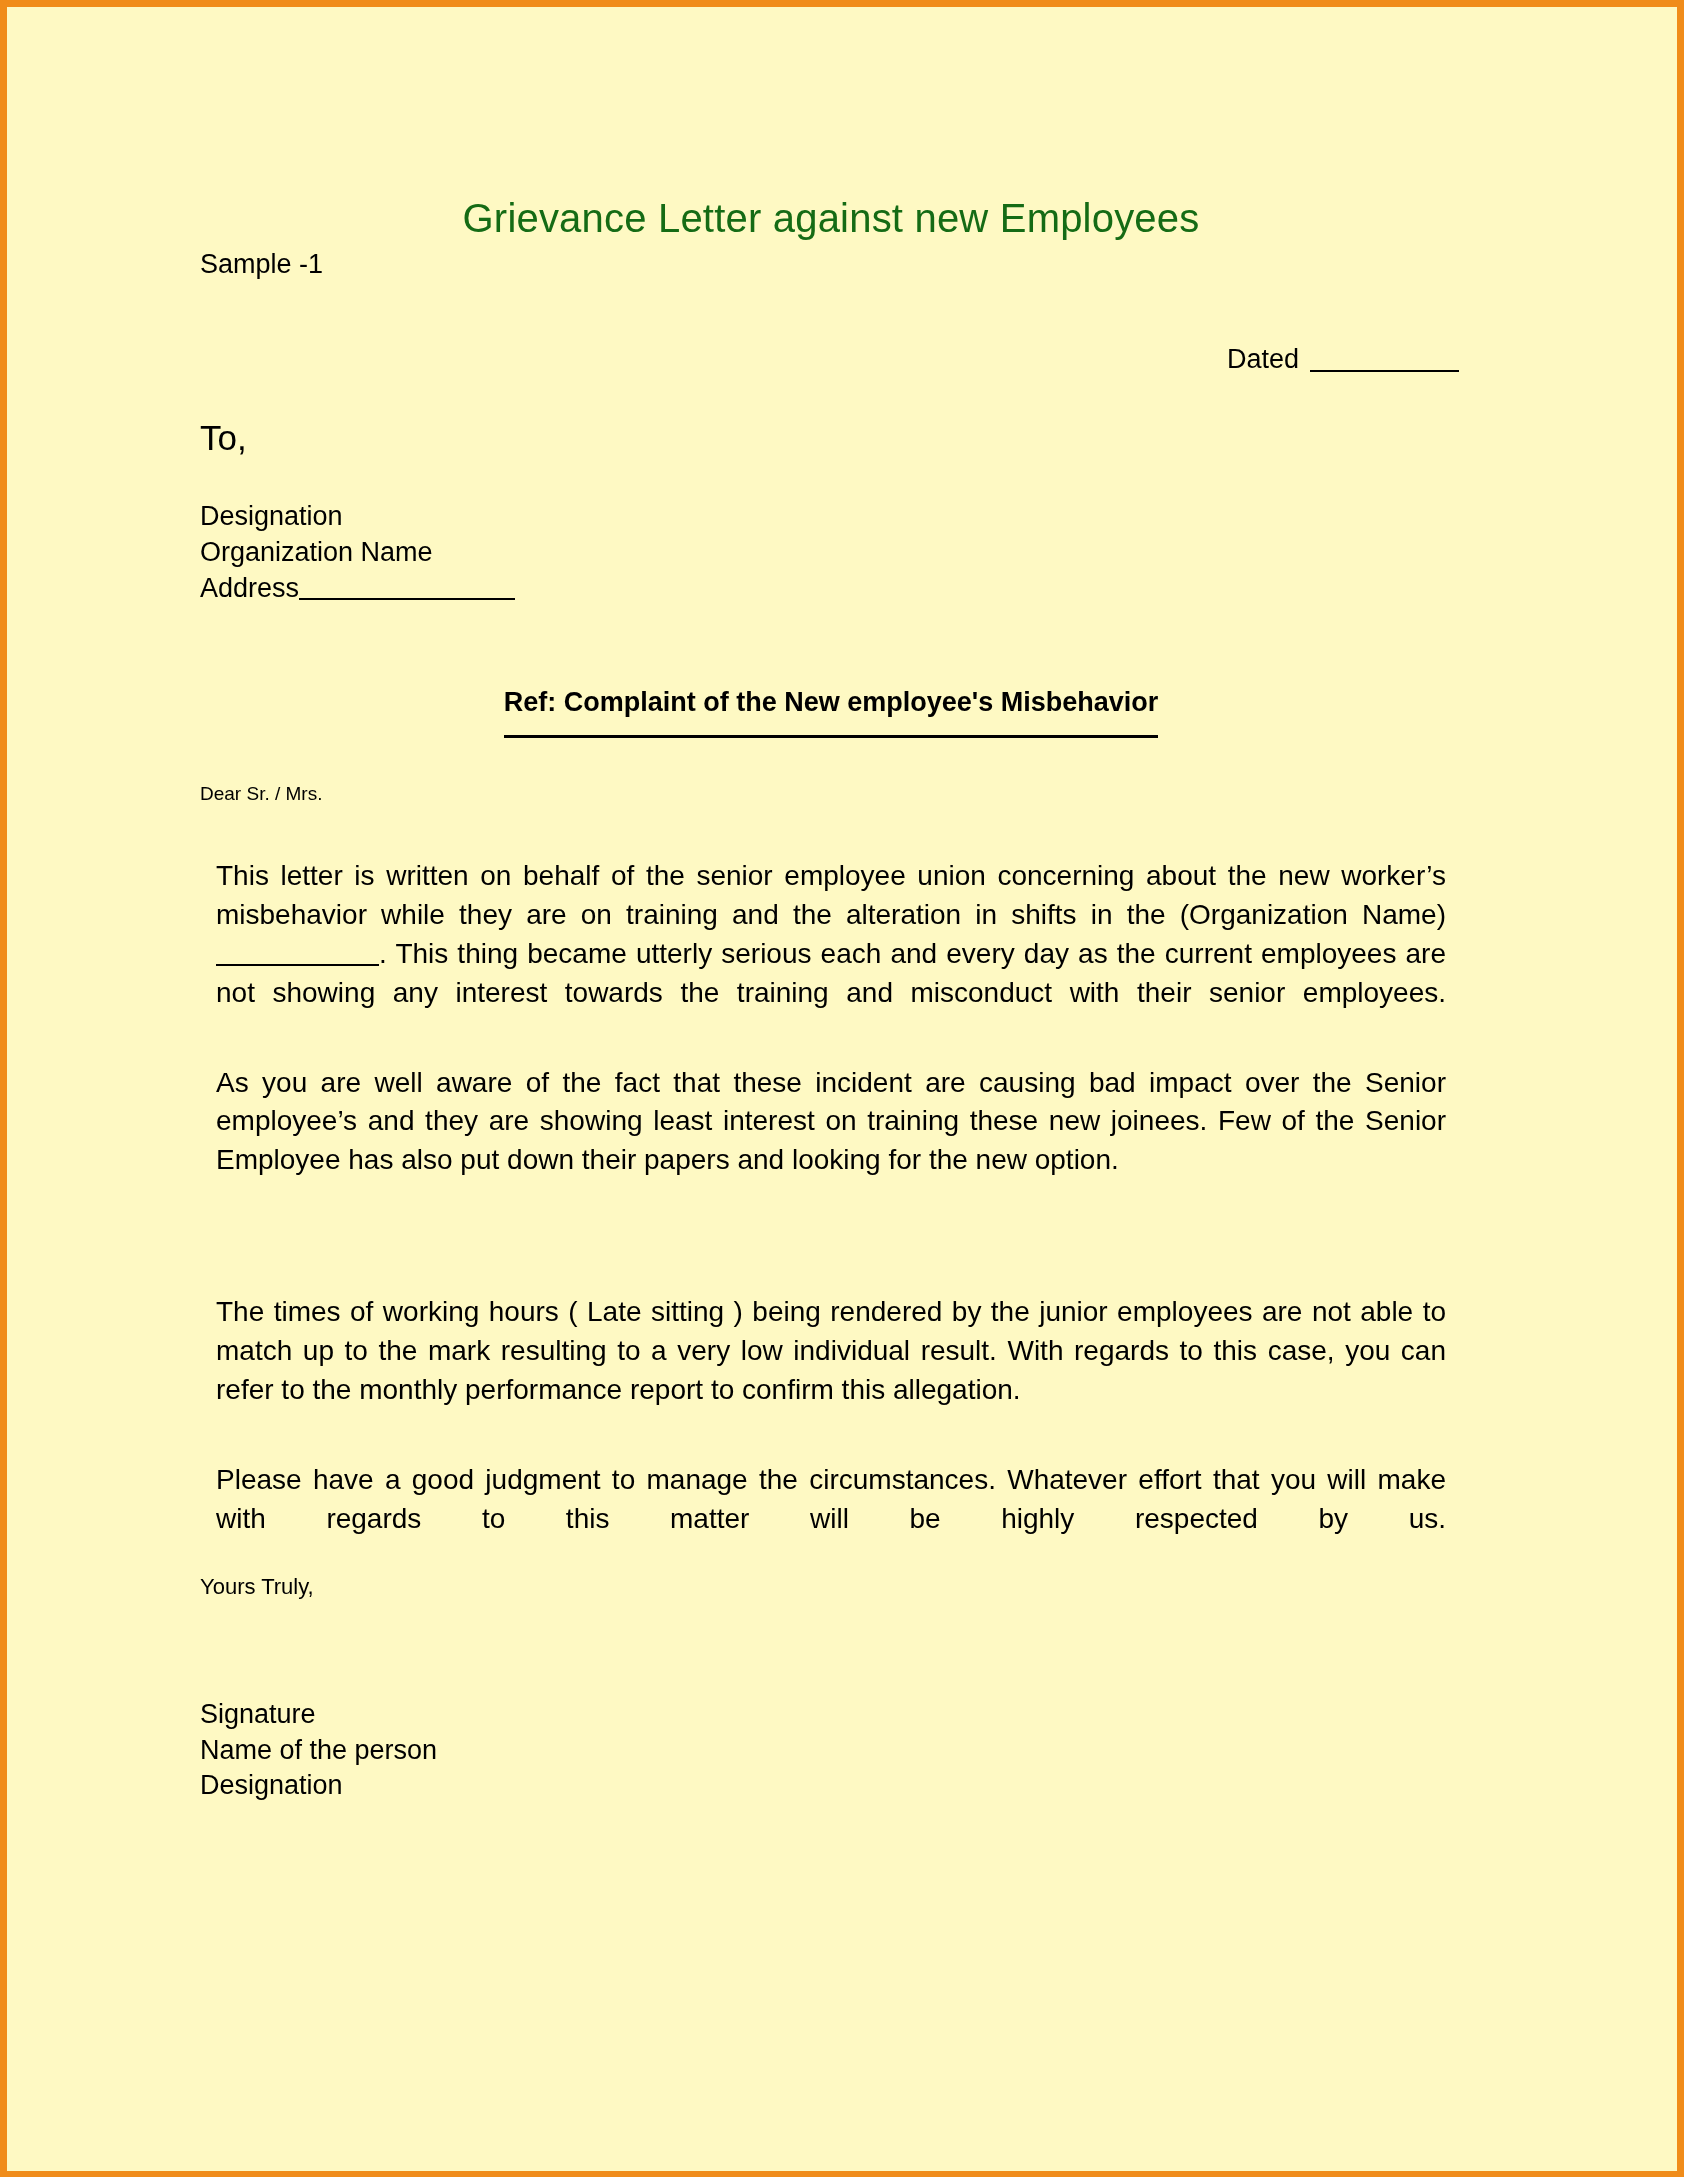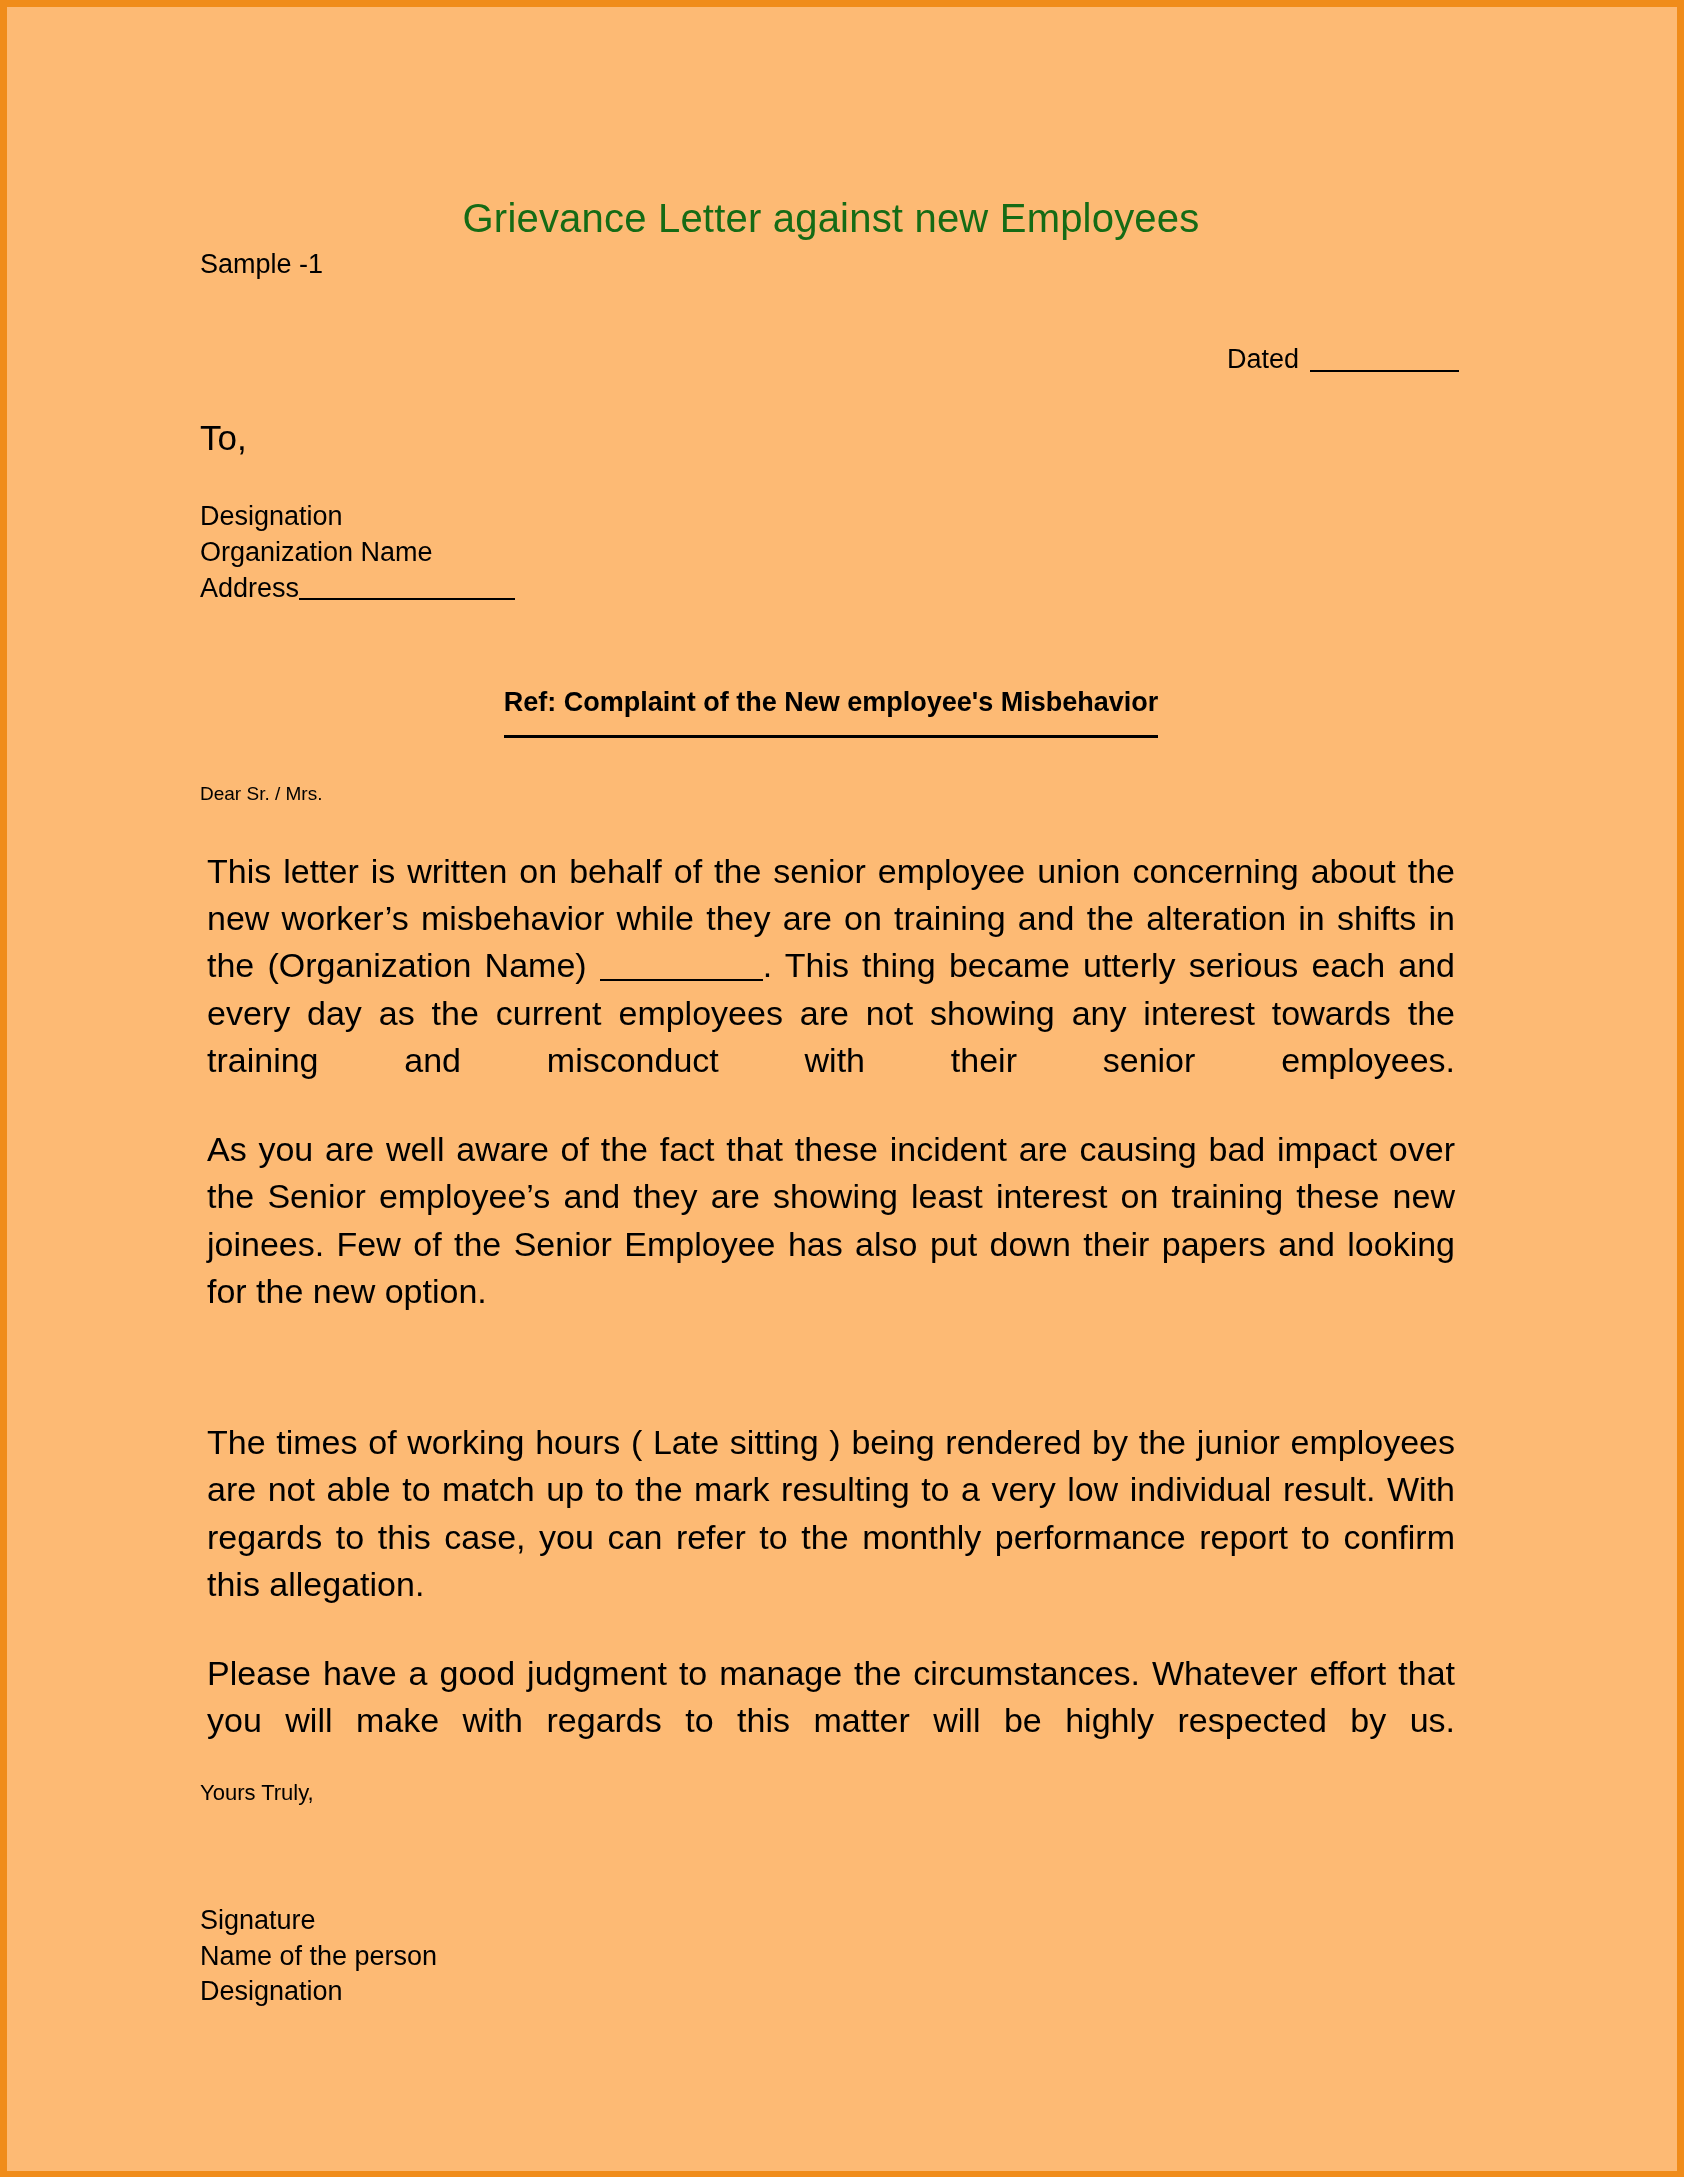--- a/index.html
+++ b/index.html
@@ -24,21 +24,21 @@
     border: 7px solid #f08c1a;
     overflow: hidden;
   }
 
   .sheet {
     position: absolute;
     left: 0;
     top: 0;
     right: 0;
     bottom: 0;
-    background: #fdba74;
+    background: #fef9c3;
     padding: 0;
   }
 
   
   .content {
     position: absolute;
     left: 193px;
     top: 0;
     width: 1262px;   
   }
@@ -113,23 +113,23 @@
   }
 
   
   .salutation {
     margin-top: 45px;
     font-size: 19px;
     line-height: 1.2;
   }
 
   p.body {
-    margin: 7px;
+    margin: 16px;
     padding-top: 35px;
-    font-size: 34px;
+    font-size: 28px;
     line-height: 1.39;
     text-align: justify;
     text-justify: inter-word;
   }
   p.body.gap-large { padding-top: 97px; }
 
   
   p.body.force-justify-last {
     text-align-last: justify;
   }

